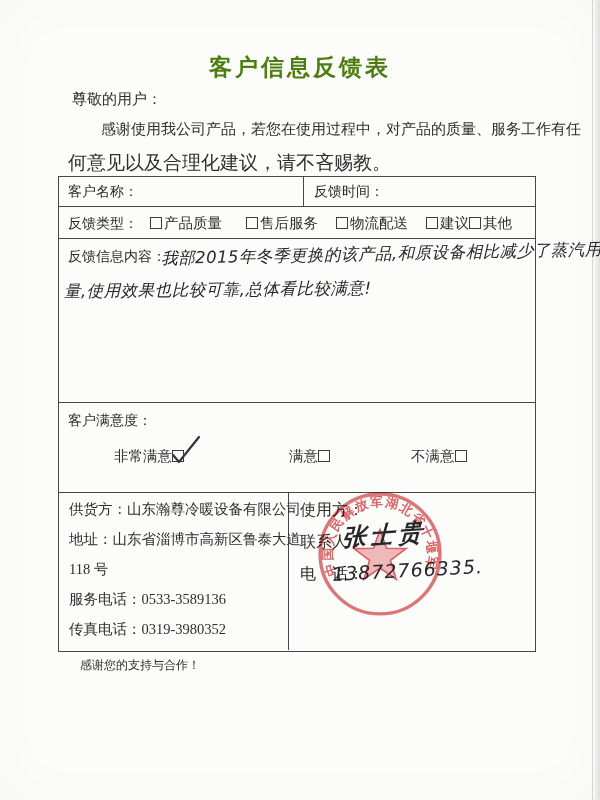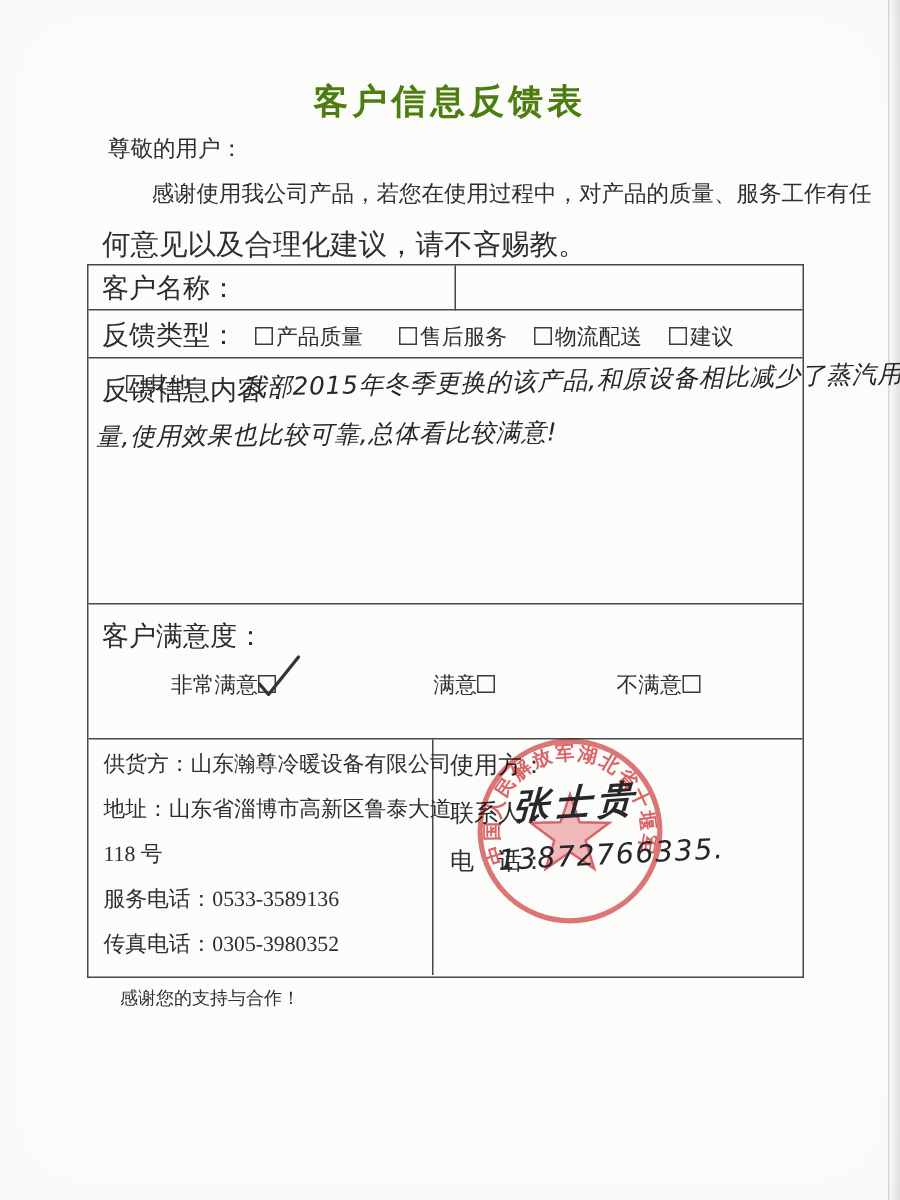--- a/index.html
+++ b/index.html
@@ -33,42 +33,42 @@
     position:absolute; left:58px; top:176px; width:478px; height:476px;
     border:1px solid #474747;
   }
   .trow { position:absolute; left:0; width:476px; border-bottom:1px solid #474747; }
   .row1 { top:0;     height:30px; }
   .row2 { top:30px;  height:32px; }
   .row3 { top:62px;  height:164px; }
   .row4 { top:226px; height:90px; }
   .row5 { top:316px; height:158px; border-bottom:none; }
 
-  .cell-label { font-size:18px; color:#2b2b2b; }
+  .cell-label { font-size:14px; color:#2b2b2b; }
 
   .row1 .cell-left {
     position:absolute; left:0; top:0; width:245px; height:30px;
     border-right:1px solid #474747; line-height:30px; padding-left:9px;
   }
   .row1 .cell-right {
     position:absolute; left:245px; top:0; right:0; height:30px;
     line-height:30px; padding-left:10px;
   }
   .row2 { line-height:32px; padding-left:9px; font-size:14.5px; }
   .row2 .opt { white-space:nowrap; }
   .checkbox {
     display:inline-block; width:12px; height:12px;
     border:1px solid #3c3c3c; vertical-align:-1px; margin-right:2px;
     background:transparent;
   }
   .row2 .opt1 { margin-left:12px; }
   .row2 .opt2 { margin-left:24px; }
   .row2 .opt3 { margin-left:18px; }
   .row2 .opt4 { margin-left:18px; }
-  .row2 .opt5 { margin-left:16px; }
+  .row2 .opt5 { }
 
   .row3 .cell-label { position:absolute; left:9px; top:9px; }
 
   .hand {
     font-family:"DejaVu Sans",sans-serif;
     font-style:italic; color:#26262b;
   }
   .hw-line1 {
     position:absolute; left:102px; top:5px; width:372px;
     font-size:16.5px; transform:rotate(-1.2deg); letter-spacing:0.5px;
@@ -122,20 +122,21 @@
   <div class="title">客户信息反馈表</div>
 
   <div class="greeting">尊敬的用户：</div>
   <div class="intro1">感谢使用我公司产品，若您在使用过程中，对产品的质量、服务工作有任</div>
   <div class="intro2">何意见以及合理化建议，请不吝赐教。</div>
 
   <div class="form-table">
 
     <div class="trow row1">
       <div class="cell-left cell-label">客户名称：</div>
+      <div class="cell-right cell-label">反馈时间：</div>
     </div>
 
     <div class="trow row2">
       <span class="cell-label">反馈类型：</span><span class="opt opt1"><span class="checkbox"></span><span>产品质量</span></span><span class="opt opt2"><span class="checkbox"></span><span>售后服务</span></span><span class="opt opt3"><span class="checkbox"></span><span>物流配送</span></span><span class="opt opt4"><span class="checkbox"></span><span>建议</span></span><span class="opt opt5"><span class="checkbox"></span><span>其他</span></span>
     </div>
 
     <div class="trow row3">
       <span class="cell-label">反馈信息内容：</span>
       <div class="hand hw-line1">我部2015年冬季更换的该产品,和原设备相比减少了蒸汽用</div>
       <div class="hand hw-line2">量,使用效果也比较可靠,总体看比较满意!</div>
@@ -149,21 +150,21 @@
       <span class="sat-opt sat2"><span>满意</span><span class="checkbox"></span></span>
       <span class="sat-opt sat3"><span>不满意</span><span class="checkbox"></span></span>
     </div>
 
     <div class="trow row5">
       <div class="cell-left">
         <div class="supline sup1">供货方：山东瀚尊冷暖设备有限公司</div>
         <div class="supline sup2">地址：山东省淄博市高新区鲁泰大道</div>
         <div class="supline sup3">118 号</div>
         <div class="supline sup4">服务电话：0533-3589136</div>
-        <div class="supline sup5">传真电话：0305-3980352</div>
+        <div class="supline sup5">传真电话：0319-3980352</div>
       </div>
       <div class="cell-right">
         <div class="useline use1">使用方：</div>
         <div class="useline use2">联系人：</div>
         <div class="useline use3">电　话：</div>
         <div class="hand hw-name">张士贵</div>
         <div class="hand hw-phone">13872766335.</div>
       </div>
     </div>
   </div>

